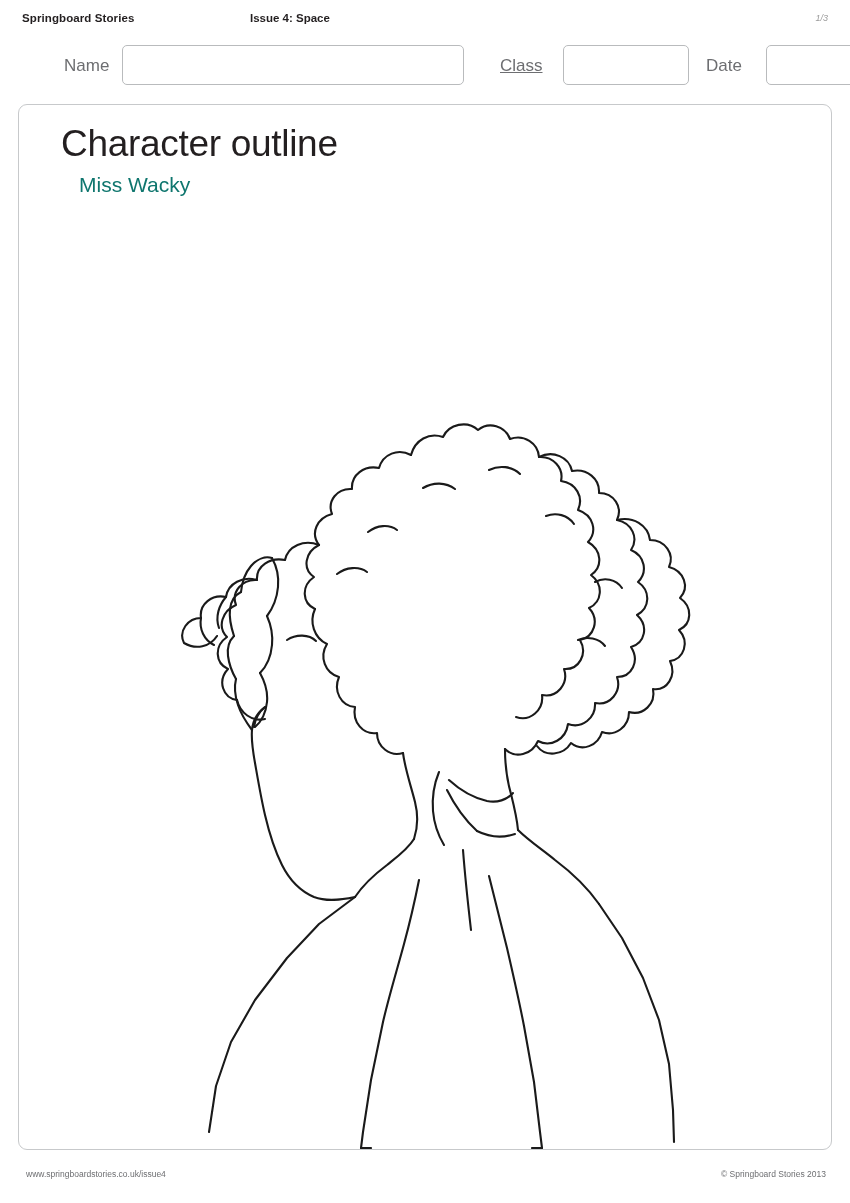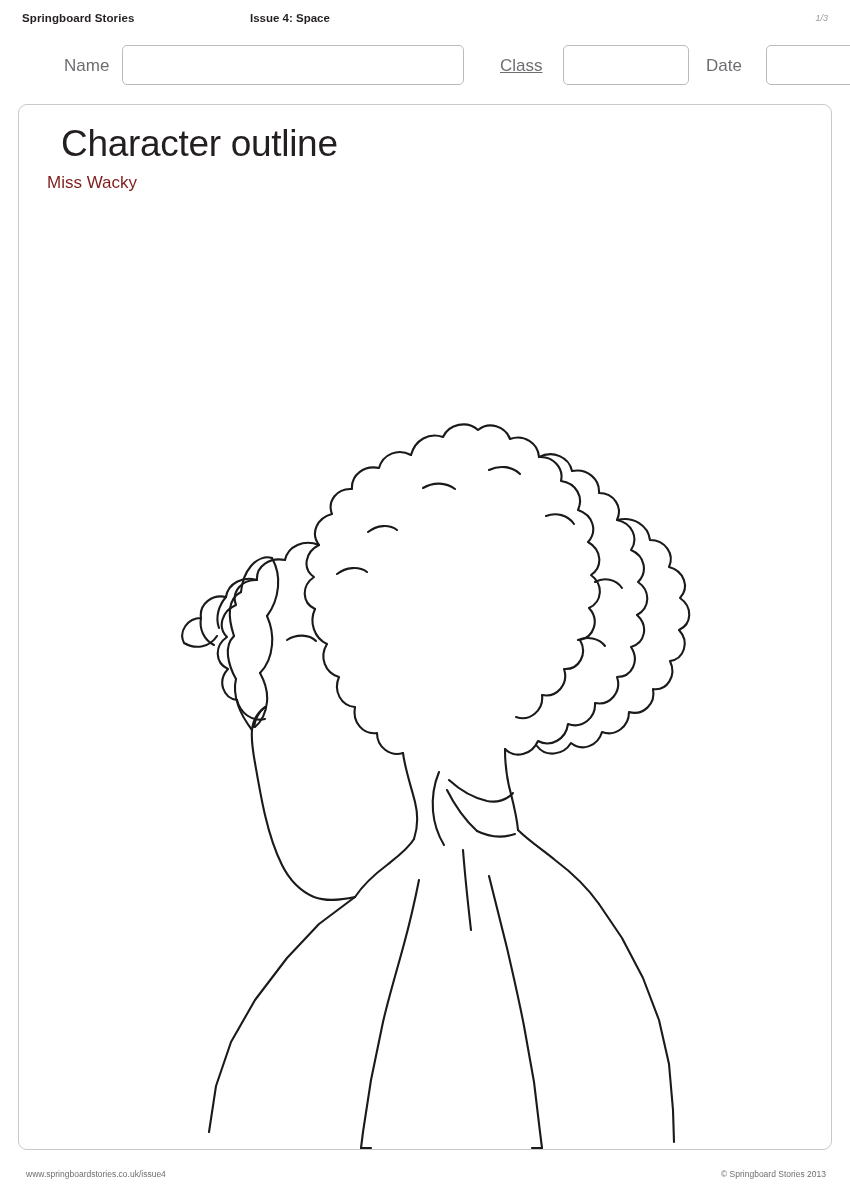--- a/index.html
+++ b/index.html
@@ -106,24 +106,24 @@
     position: absolute;
     left: 42px;
     top: 18px;
     font-size: 37px;
     font-weight: normal;
     letter-spacing: -0.3px;
     color: #231f20;
   }
   .subtitle {
     position: absolute;
-    left: 28px;
+    left: 60px;
     top: 68px;
-    font-size: 17px;
-    color: #7f1d1d;
+    font-size: 21px;
+    color: #0f766e;
   }
   .instructions {
     position: absolute;
     left: 44px;
     top: 104px;
     width: 710px;
     font-size: 16.5px;
     line-height: 25px;
     color: #231f20;
   }

